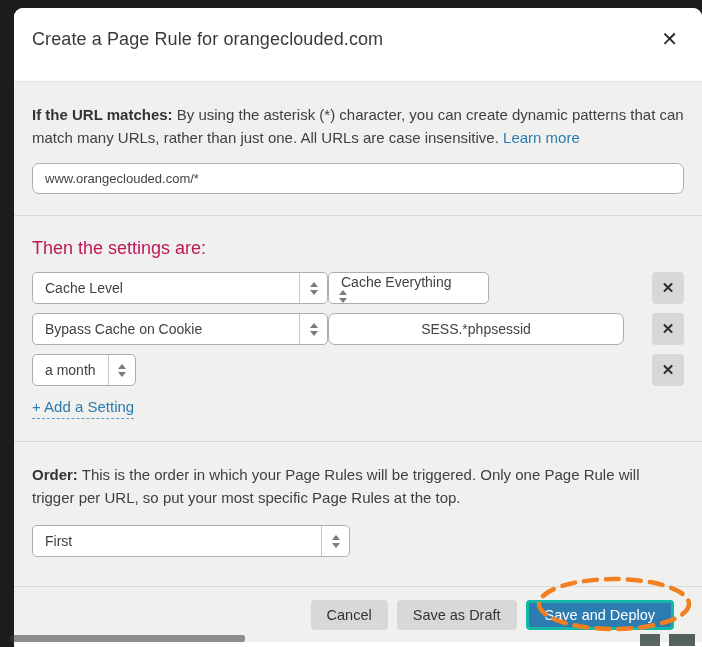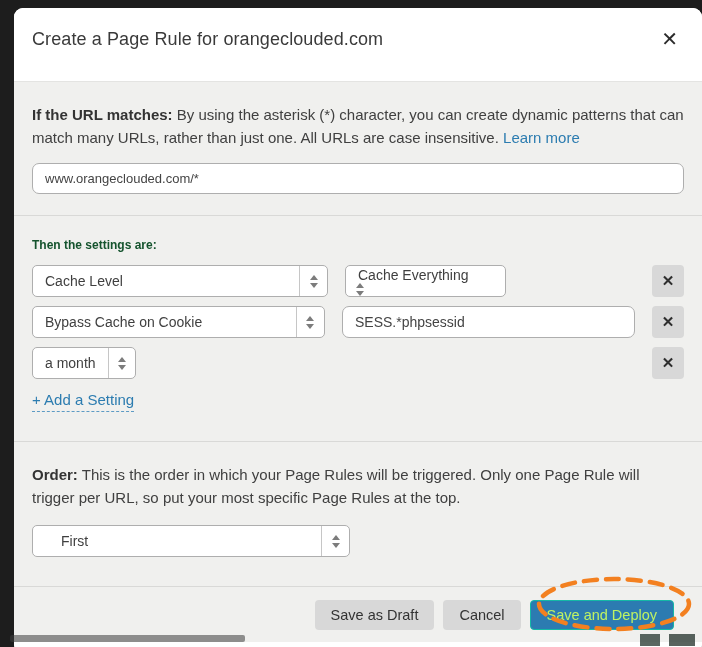--- a/index.html
+++ b/index.html
@@ -41,63 +41,63 @@
   }
   .para b{color:#333;font-weight:700;}
   .link{color:#2c7cb0;text-decoration:none;cursor:pointer;}
   .text-input{
     display:block;box-sizing:border-box;height:31px;
     border:1px solid #aeaeae;border-radius:7px;background:#fff;
     font-family:"Liberation Sans", sans-serif;font-size:13px;color:#444;
     padding:1px 12px;outline:none;
   }
   .url-input{width:652px;margin-top:14px;}
-  .sec-heading{padding-top:22px;font-size:12px;font-weight:700;color:#14532d;}
+  .sec-heading{padding-top:22px;font-size:18px;font-weight:400;color:#be185d;}
   .rows{margin-top:13px;display:flex;flex-direction:column;gap:9px;}
-  .setting-row{display:flex;align-items:center;gap:17px;}
+  .setting-row{display:flex;align-items:center;}
   
   .sel{
     display:flex;align-items:stretch;height:32px;background:#fff;
     border:1px solid #aeaeae;border-radius:5px;box-sizing:border-box;
     cursor:pointer;overflow:hidden;
   }
   .sel .sel-txt{
     flex:1;display:flex;align-items:center;padding:0 12px;
     font-size:14px;color:#3f3f3f;white-space:nowrap;
   }
   .sel .sel-sep{width:1px;background:#c6c6c6;}
   .sel .sel-arrows{
     width:27px;display:flex;flex-direction:column;align-items:center;
     justify-content:center;gap:3px;
   }
   .tri-up{width:0;height:0;border-left:4px solid transparent;border-right:4px solid transparent;border-bottom:5px solid #7c7c7c;}
   .tri-dn{width:0;height:0;border-left:4px solid transparent;border-right:4px solid transparent;border-top:5px solid #7c7c7c;}
   .w-setting{width:296px;}
   .w-cache-ev{width:161px;flex-direction:column;}
   .w-month{width:104px;}
-  .w-order{width:318px;padding-left:16px;}
-  .value-input{width:296px;height:32px;border-radius:7px;font-size:14px;}
+  .w-order{width:318px;}
+  .value-input{width:296px;height:32px;border-radius:7px;font-size:14px;text-align:center;}
   .remove-btn{
     margin-left:auto;width:32px;height:32px;border-radius:4px;
     background:#d8d8d8;border:none;display:flex;align-items:center;
     justify-content:center;font-size:15px;font-weight:700;color:#2e2e2e;
     cursor:pointer;font-family:"Liberation Sans", sans-serif;
   }
   .add-setting{
     margin-top:12px;display:inline-block;font-size:15px;color:#2c7cb0;
     padding-bottom:3px;border-bottom:1px dashed #5d9bc4;cursor:pointer;
   }
   .order-select{margin-top:16px;}
   .btn{
     height:30px;border:none;border-radius:4px;padding:0 16px;
     font-family:"Liberation Sans", sans-serif;font-size:14.5px;
     cursor:pointer;display:flex;align-items:center;
   }
   .btn-gray{background:#d8d8d8;color:#333;}
-  .btn-blue{background:#2c7bb1;color:#bef264;border:1px solid #14b8a6;}
+  .btn-blue{background:#2c7bb1;color:#ffffff;border:3px solid #14b8a6;}
   
   .annotation{
     position:absolute;left:533px;top:575px;width:162px;height:60px;
     pointer-events:none;z-index:10;
   }
   
   .bottom-smudge{
     position:absolute;left:10px;top:635px;width:235px;height:7px;
     background:#3c3c3c;opacity:.55;border-radius:2px;
   }
@@ -190,22 +190,22 @@
       <div class="sel-txt">First</div>
       <div class="sel-sep"></div>
       <div class="sel-arrows">
           <div class="tri-up"></div>
           <div class="tri-dn"></div>
         </div>
     </div>
   </div>
 
   <div class="modal-footer">
+    <button class="btn btn-gray">Cancel</button>
     <button class="btn btn-gray">Save as Draft</button>
-    <button class="btn btn-gray">Cancel</button>
     <button class="btn btn-blue">Save and Deploy</button>
   </div>
 
 </div>
 
 <svg class="annotation" viewBox="0 0 162 60">
   <ellipse cx="81" cy="29" rx="75" ry="25" fill="none" stroke="#f38020" stroke-width="4.5" stroke-dasharray="13 9" stroke-linecap="round"></ellipse>
 </svg>
 
 <div class="bottom-smudge"></div>

